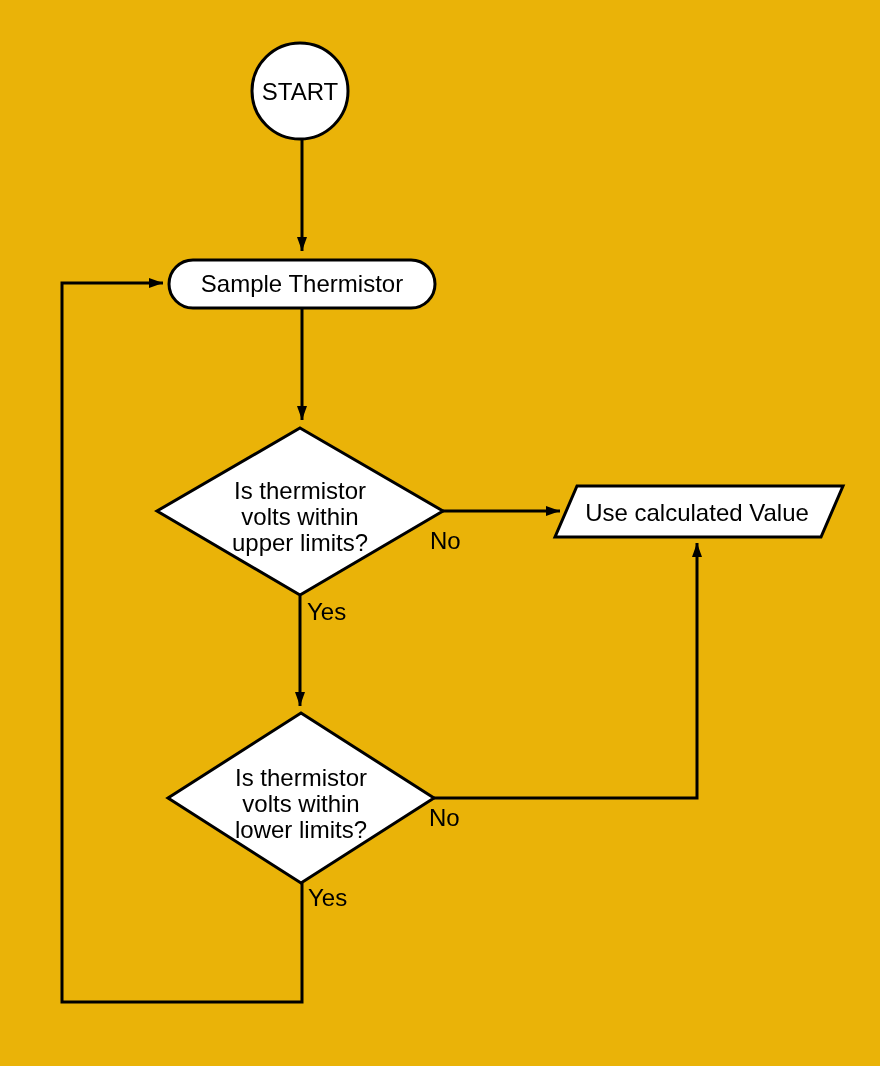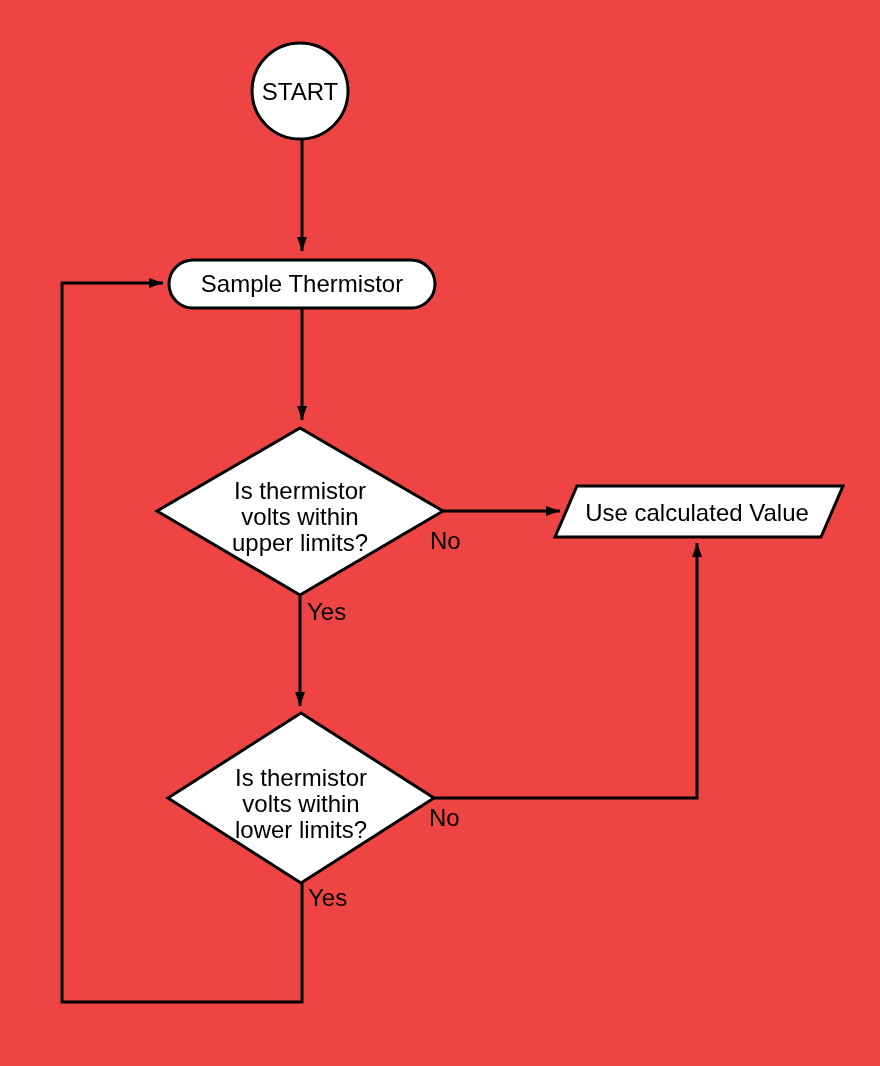--- a/index.html
+++ b/index.html
@@ -7,21 +7,21 @@
     padding: 0;
     background: #ffffff;
     width: 880px;
     height: 1066px;
     overflow: hidden;
   }
   .canvas {
     position: relative;
     width: 880px;
     height: 1066px;
-    background: #ef4444;
+    background: #eab308;
   }
   svg {
     display: block;
   }
   svg text {
     font-family: "Liberation Sans", "DejaVu Sans", sans-serif;
     font-size: 24px;
     fill: #000000;
   }
   .shape {

